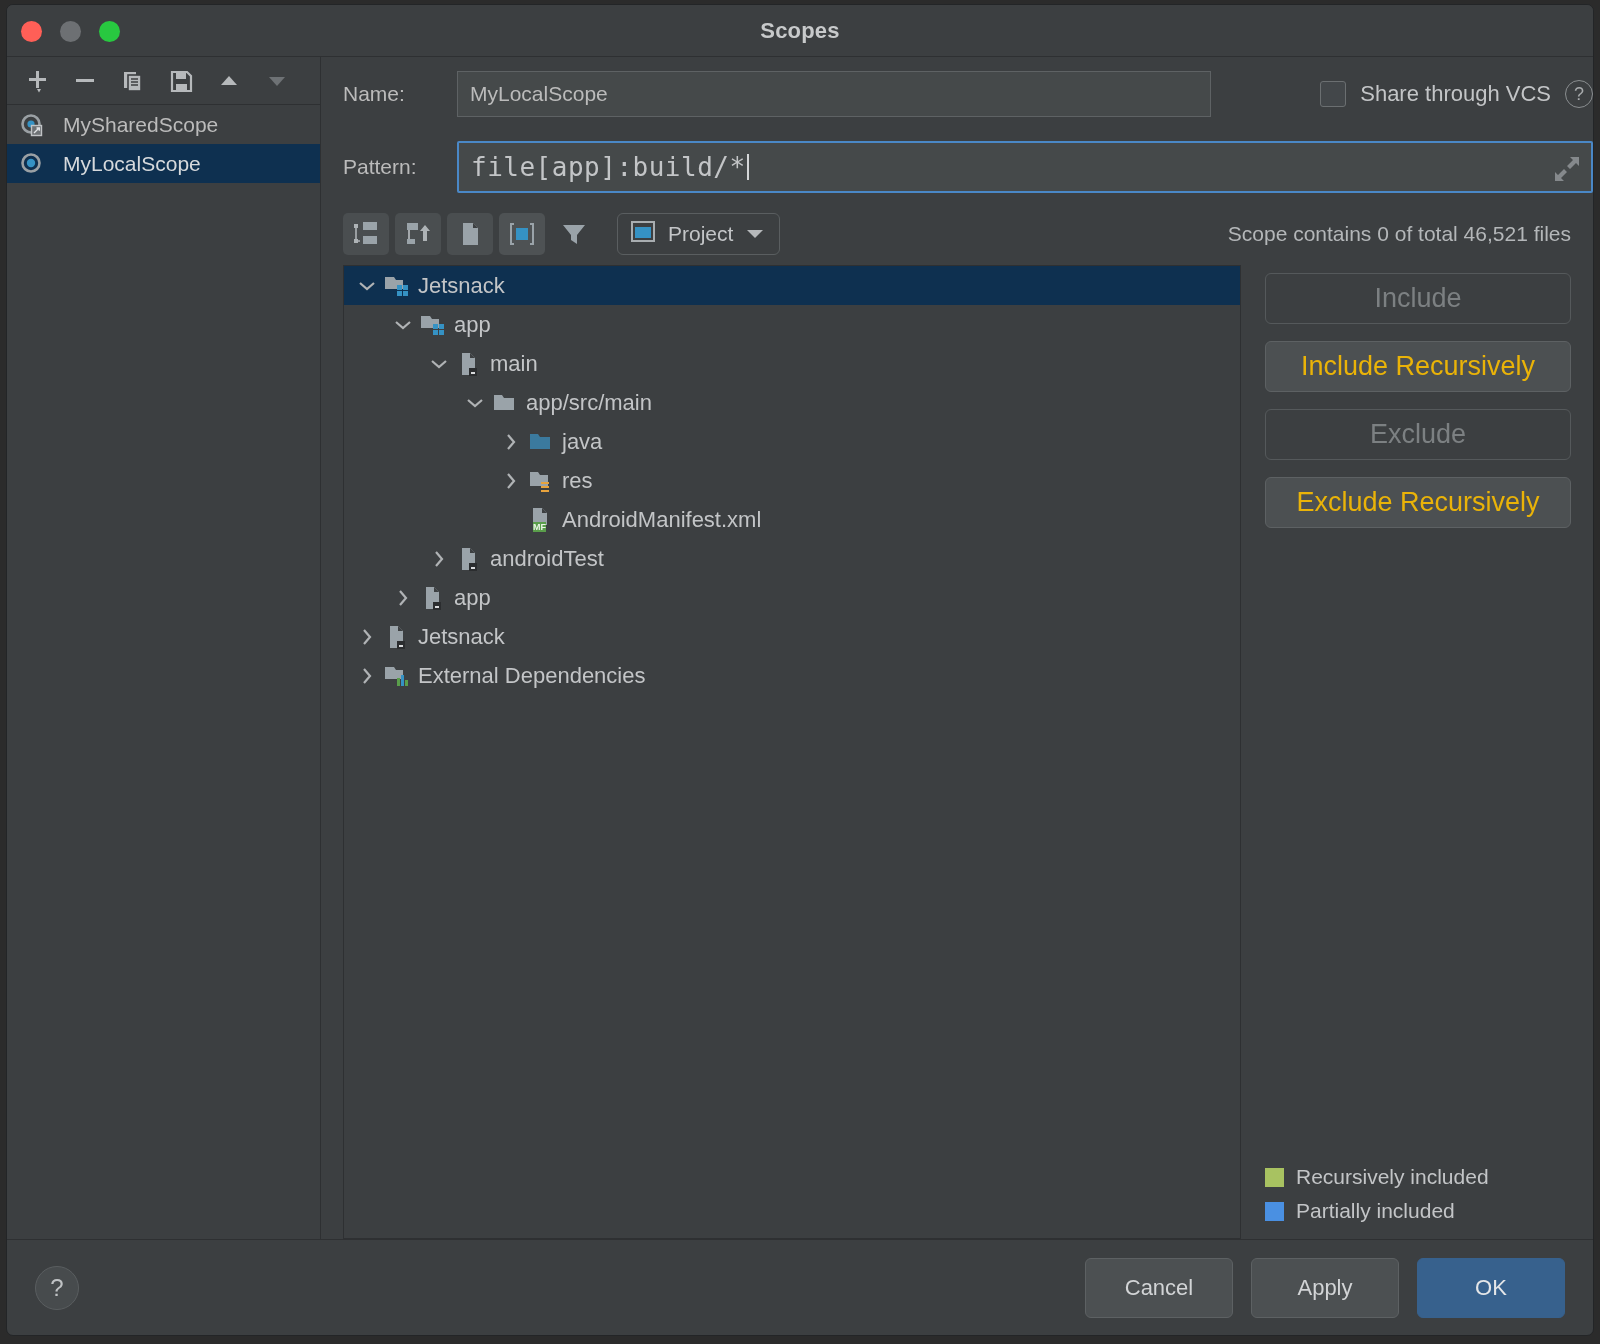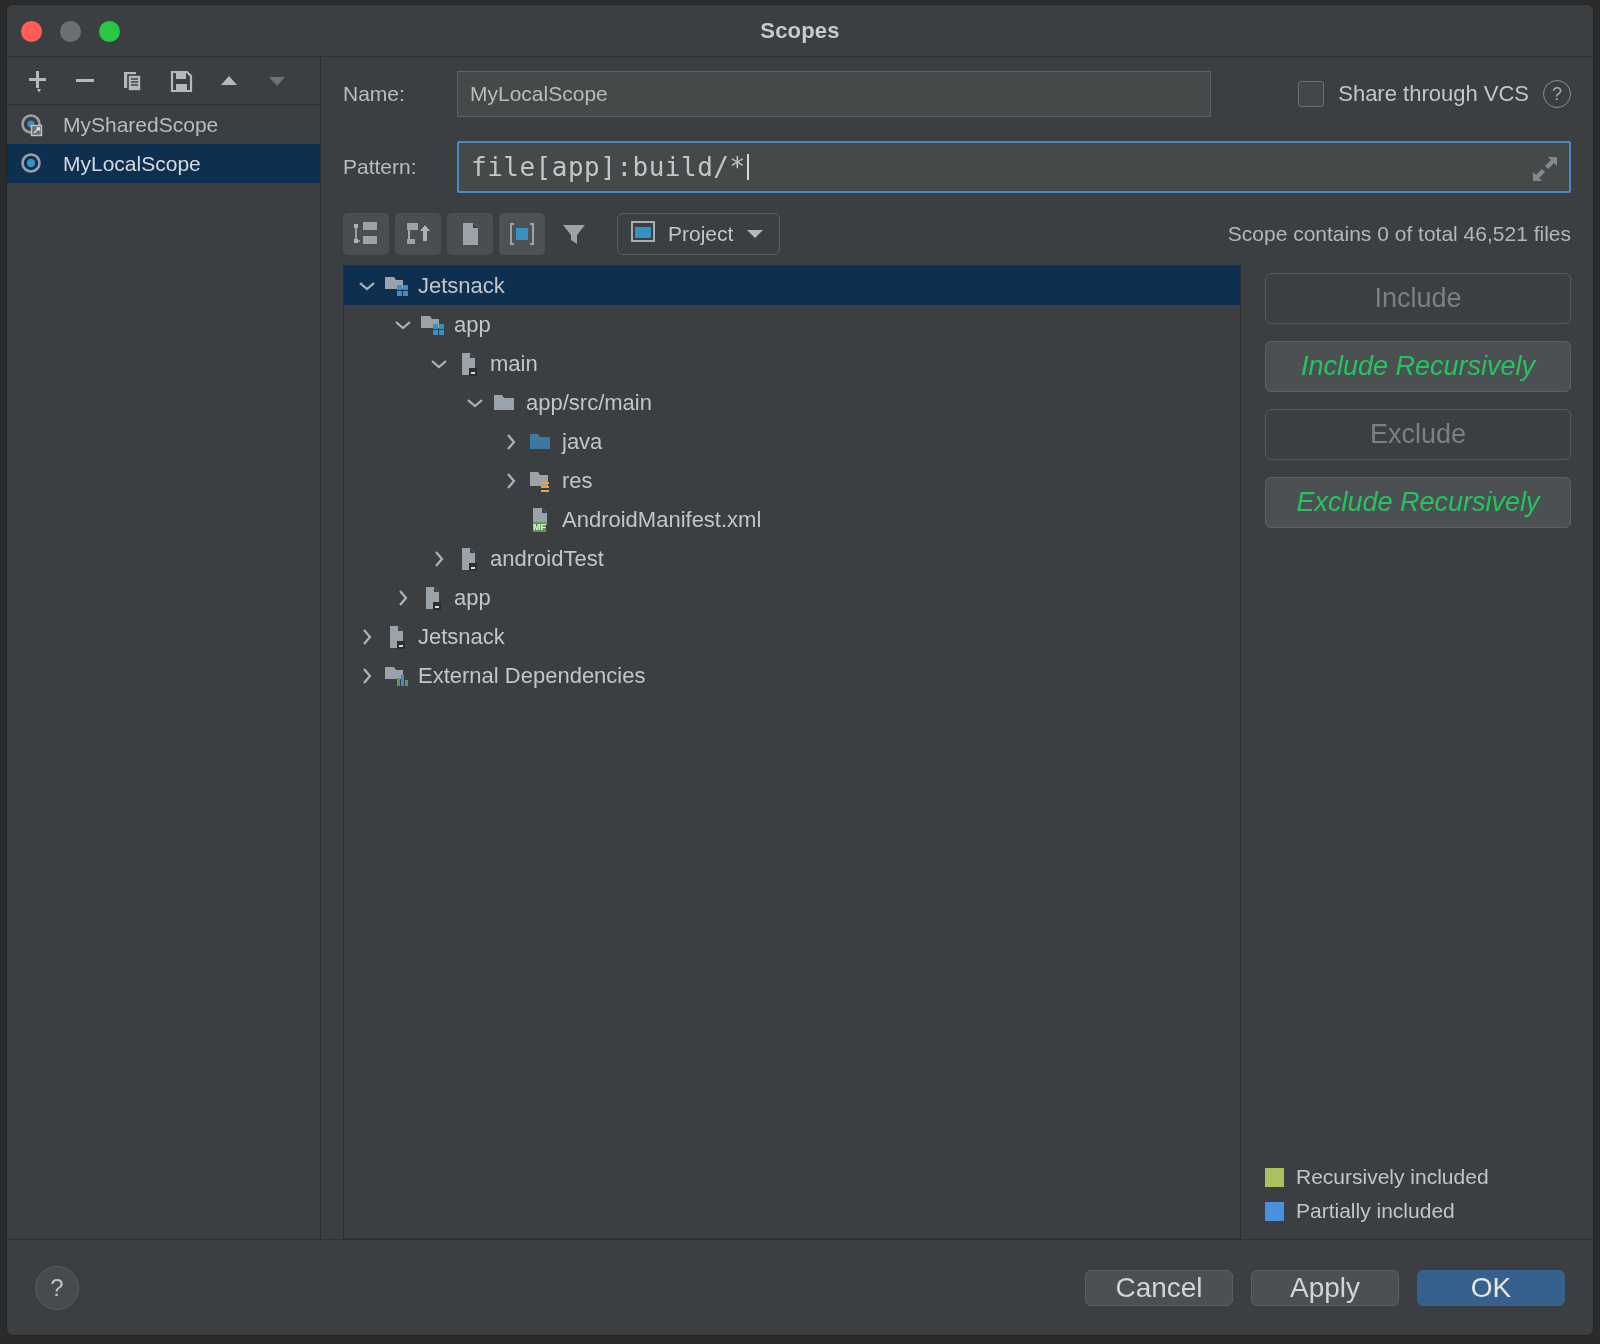--- a/index.html
+++ b/index.html
@@ -98,21 +98,20 @@
     min-width: 0;
     display: flex;
     flex-direction: column;
     padding: 0 0 0 0;
   }
 
   .form-row {
     display: flex;
     align-items: center;
     padding-left: 22px;
-    padding-right: 22px;
   }
   .row-name { height: 74px; }
   .row-pattern { height: 72px; }
 
   .field-label {
     font-size: 21px;
     color: #bbbbbb;
     width: 114px;
     flex: 0 0 114px;
   }
@@ -264,22 +263,21 @@
   }
   .action-btn {
     height: 51px;
     border-radius: 6px;
     display: flex; align-items: center; justify-content: center;
     font-size: 27px;
   }
   .action-btn.enabled {
     background: #4c5052;
     border: 1px solid #5d6163;
-    color: #22c55e;
-    font-style: italic;
+    color: #eab308;
   }
   .action-btn.disabled {
     background: transparent;
     border: 1px solid #55595b;
     color: #7c8082;
   }
   .legend {
     position: absolute;
     bottom: 16px;
     left: 24px;
@@ -303,25 +301,25 @@
     width: 44px; height: 44px;
     border-radius: 50%;
     border: 1px solid #5a5e60;
     background: #474b4d;
     color: #c0c3c5;
     font-size: 24px;
     display: flex; align-items: center; justify-content: center;
   }
   .footer-actions { margin-left: auto; display: flex; gap: 18px; }
   .dlg-btn {
-    height: 36px;
+    height: 60px;
     min-width: 148px;
     border-radius: 6px;
     display: flex; align-items: center; justify-content: center;
-    font-size: 28px;
+    font-size: 22px;
     padding: 0 24px;
   }
   .dlg-btn.normal { background: #4c5052; border: 1px solid #5d6163; color: #d2d4d6; }
   .dlg-btn.default { background: #37618d; border: 1px solid #37618d; color: #e4e6e8; }
 </style>
 </head>
 <body>
 
 <div id="dialog">
 

